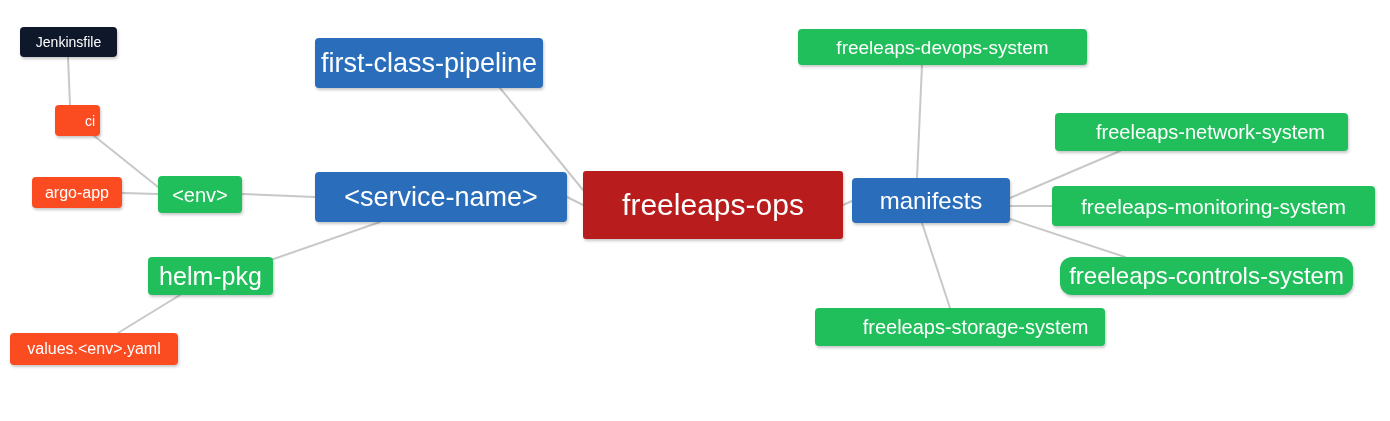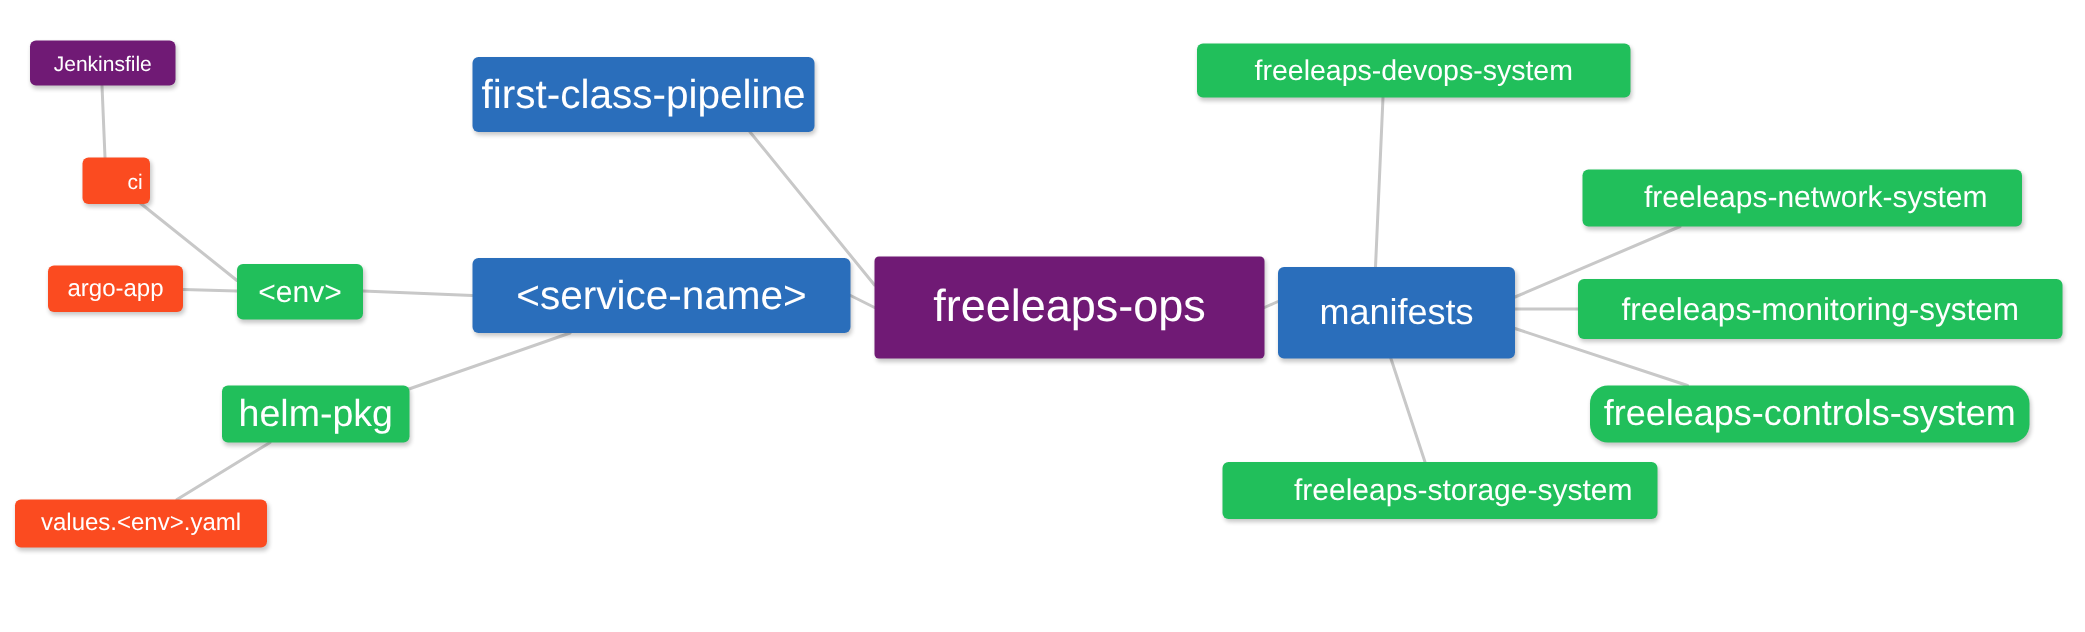--- a/index.html
+++ b/index.html
@@ -37,27 +37,27 @@
     border-radius: 4px;
     white-space: nowrap;
     line-height: 1;
     text-align: center;
     box-shadow: 1px 2px 3px rgba(0,0,0,0.22);
     cursor: pointer;
     user-select: none;
     padding: 0 10px;
   }
   .node.root {
-    background: #701a75;
+    background: #b91c1c;
     border-radius: 3px;
   }
   .node.blue   { background: #2a6ebb; }
   .node.green  { background: #21bf5b; }
   .node.red    { background: #fb4b20; }
-  .node.orange { background: #701a75; justify-content: center; }
+  .node.orange { background: #0f172a; justify-content: center; }
 </style>
 </head>
 <body>
 
 <div id="mindmap">
   <svg id="edge-layer" viewBox="0 0 1390 421" width="1390" height="421">
       <line x1="583" y1="190" x2="500" y2="88" stroke="#c8c8c8" stroke-width="2" stroke-linecap="round"></line>
       <line x1="583" y1="205" x2="567" y2="197" stroke="#c8c8c8" stroke-width="2" stroke-linecap="round"></line>
       <line x1="843" y1="205" x2="852" y2="201" stroke="#c8c8c8" stroke-width="2" stroke-linecap="round"></line>
       <line x1="315" y1="197" x2="242" y2="194" stroke="#c8c8c8" stroke-width="2" stroke-linecap="round"></line>
@@ -75,21 +75,21 @@
   <div id="node-layer">
       <div class="node root" style="left: 583px; top: 171px; width: 260px; height: 68px; font-size: 30px;">
         <span>freeleaps-ops</span>
       </div>
       <div class="node blue" style="left: 315px; top: 38px; width: 228px; height: 50px; font-size: 27px;">
         <span>first-class-pipeline</span>
       </div>
       <div class="node blue" style="left: 315px; top: 172px; width: 252px; height: 50px; font-size: 27px;">
         <span>&lt;service-name&gt;</span>
       </div>
-      <div class="node blue" style="left: 852px; top: 178px; width: 158px; height: 61px; font-size: 24px; text-align: right;">
+      <div class="node blue" style="left: 852px; top: 178px; width: 158px; height: 45px; font-size: 24px; text-align: right;">
         <span>manifests</span>
       </div>
       <div class="node green" style="left: 158px; top: 176px; width: 84px; height: 37px; font-size: 20px;">
         <span>&lt;env&gt;</span>
       </div>
       <div class="node green" style="left: 148px; top: 257px; width: 125px; height: 38px; font-size: 25px; text-align: right;">
         <span>helm-pkg</span>
       </div>
       <div class="node orange" style="left: 20px; top: 27px; width: 97px; height: 30px; font-size: 14px;">
         <span>Jenkinsfile</span>

